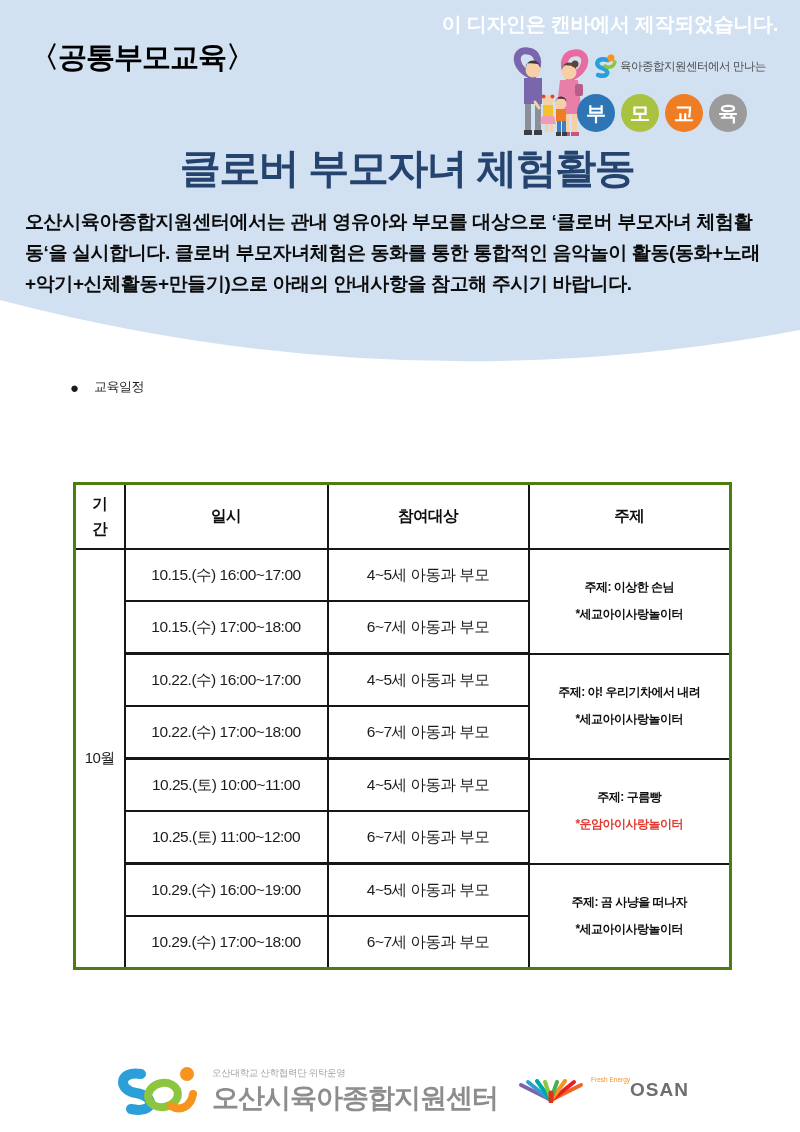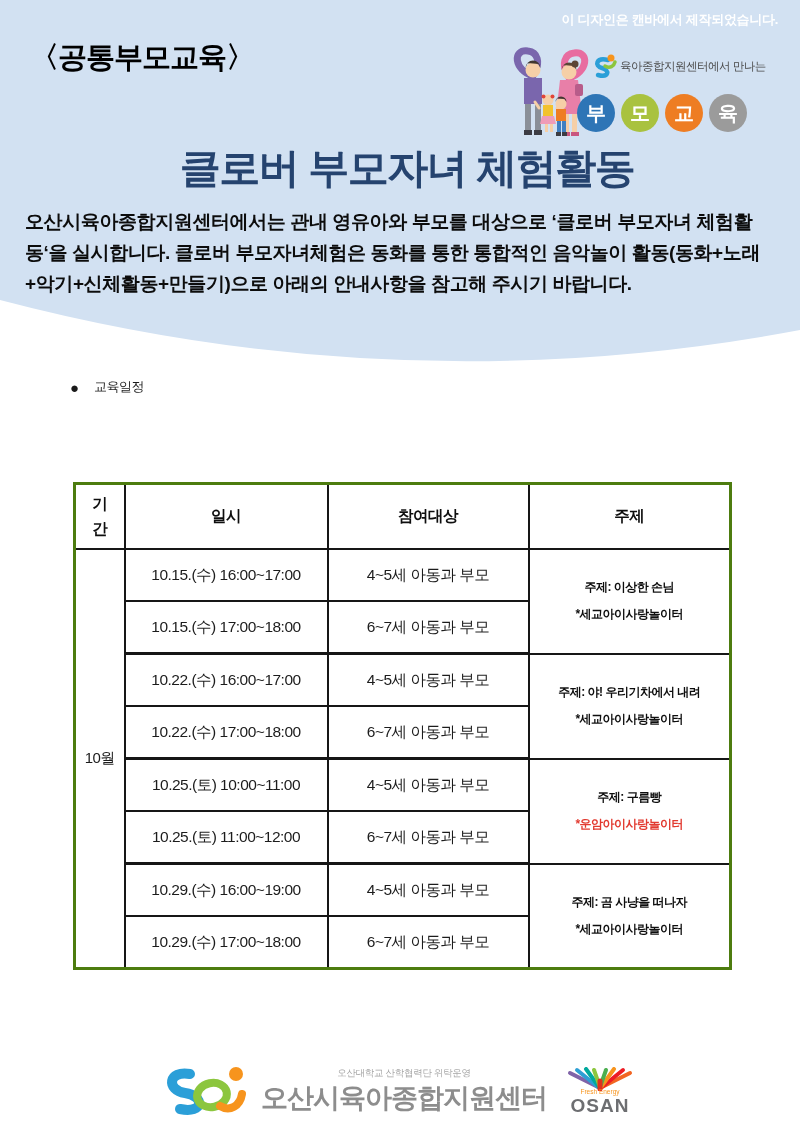--- a/index.html
+++ b/index.html
@@ -6,21 +6,21 @@
   .page{
     position:relative;width:800px;height:1132px;margin:0 auto;
     background:#ffffff;overflow:hidden;
     font-family:"Liberation Sans","DejaVu Sans",sans-serif;
     color:#111;
   }
   
   .hero{position:absolute;top:0;left:0;width:800px;height:410px;pointer-events:none;}
   .canva-notice{
     position:absolute;top:11px;right:22px;
-    font-size:13px;font-weight:700;color:#ffffff;letter-spacing:-0.3px;margin-left:36px;
+    font-size:20px;font-weight:700;color:#ffffff;letter-spacing:-0.3px;margin-left:36px;
   }
   .section-label{
     position:absolute;top:38px;left:30px;
     font-size:29px;font-weight:700;color:#000;letter-spacing:-1px;
   }
   
   .brand{position:absolute;top:44px;left:506px;width:266px;height:96px;}
   .brand .family{position:absolute;top:0;left:0;}
   .brand .tagline-row{position:absolute;top:8px;left:82px;display:flex;align-items:center;}
   .brand .tagline{font-size:11.5px;color:#4a4a4a;letter-spacing:-0.5px;margin-left:2px;}
@@ -61,23 +61,23 @@
   td.topic-cell{font-weight:700;font-size:12px;color:#0e0e0e;}
   .topic-cell .topic-line{margin:0 0 10px 0;}
   .topic-cell .venue-line{margin:10px 0 0 0;}
   tr.group-end td{border-bottom-width:3px;}
   
   .footer{
     position:absolute;top:1056px;left:0;width:800px;height:70px;
     display:flex;align-items:center;justify-content:center;gap:13px;
   }
   .footer .center-text{display:flex;flex-direction:column;justify-content:center;}
-  .operator-note{font-size:9.5px;color:#a7a7a7;letter-spacing:-0.3px;margin-bottom:0;text-align:center;}
+  .operator-note{font-size:9.5px;color:#a7a7a7;letter-spacing:-0.3px;margin-bottom:0;}
   .center-name{font-size:27px;font-weight:700;color:#8d8d8d;letter-spacing:-1px;}
-  .osan-block{display:flex;flex-direction:column;align-items:center;line-height:1;}
+  .osan-block{display:flex;flex-direction:row;align-items:flex-start;line-height:1;}
   .osan-tagline{font-size:6.5px;color:#f7941d;margin-top:-2px;}
   .osan-name{font-size:19px;font-weight:800;color:#6d6e71;letter-spacing:1px;margin-top:1px;}
 </style>
 </head>
 <body>
 
 <div class="page">
 
   <svg class="hero" viewBox="0 0 800 410" aria-hidden="true">
     <path d="M0,0 L800,0 L800,330 Q400,405 0,300 Z" fill="#d2e1f2"></path>

